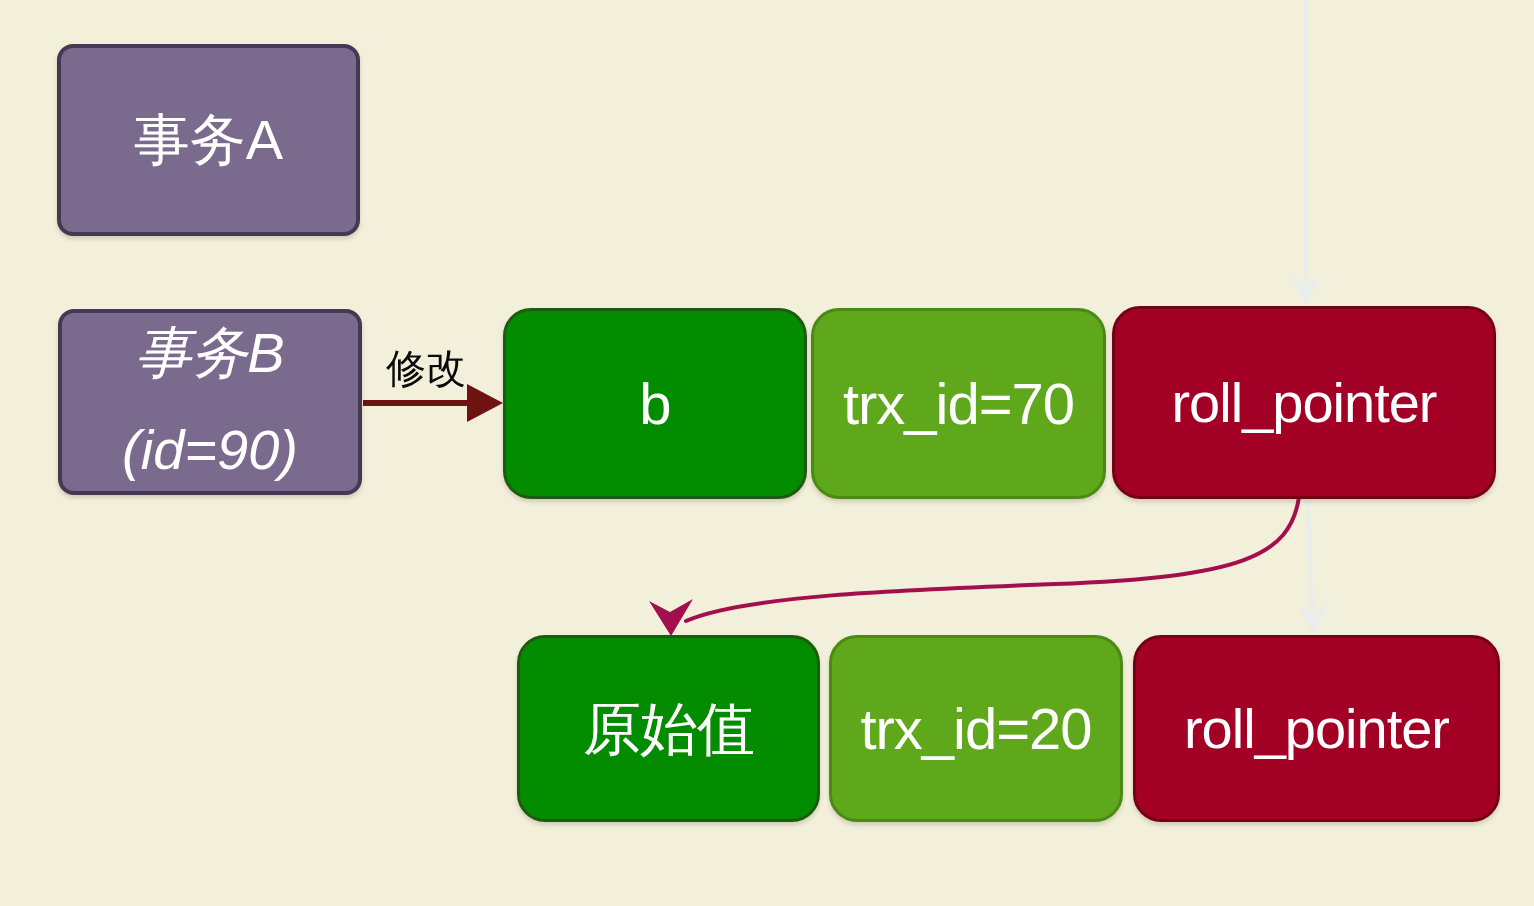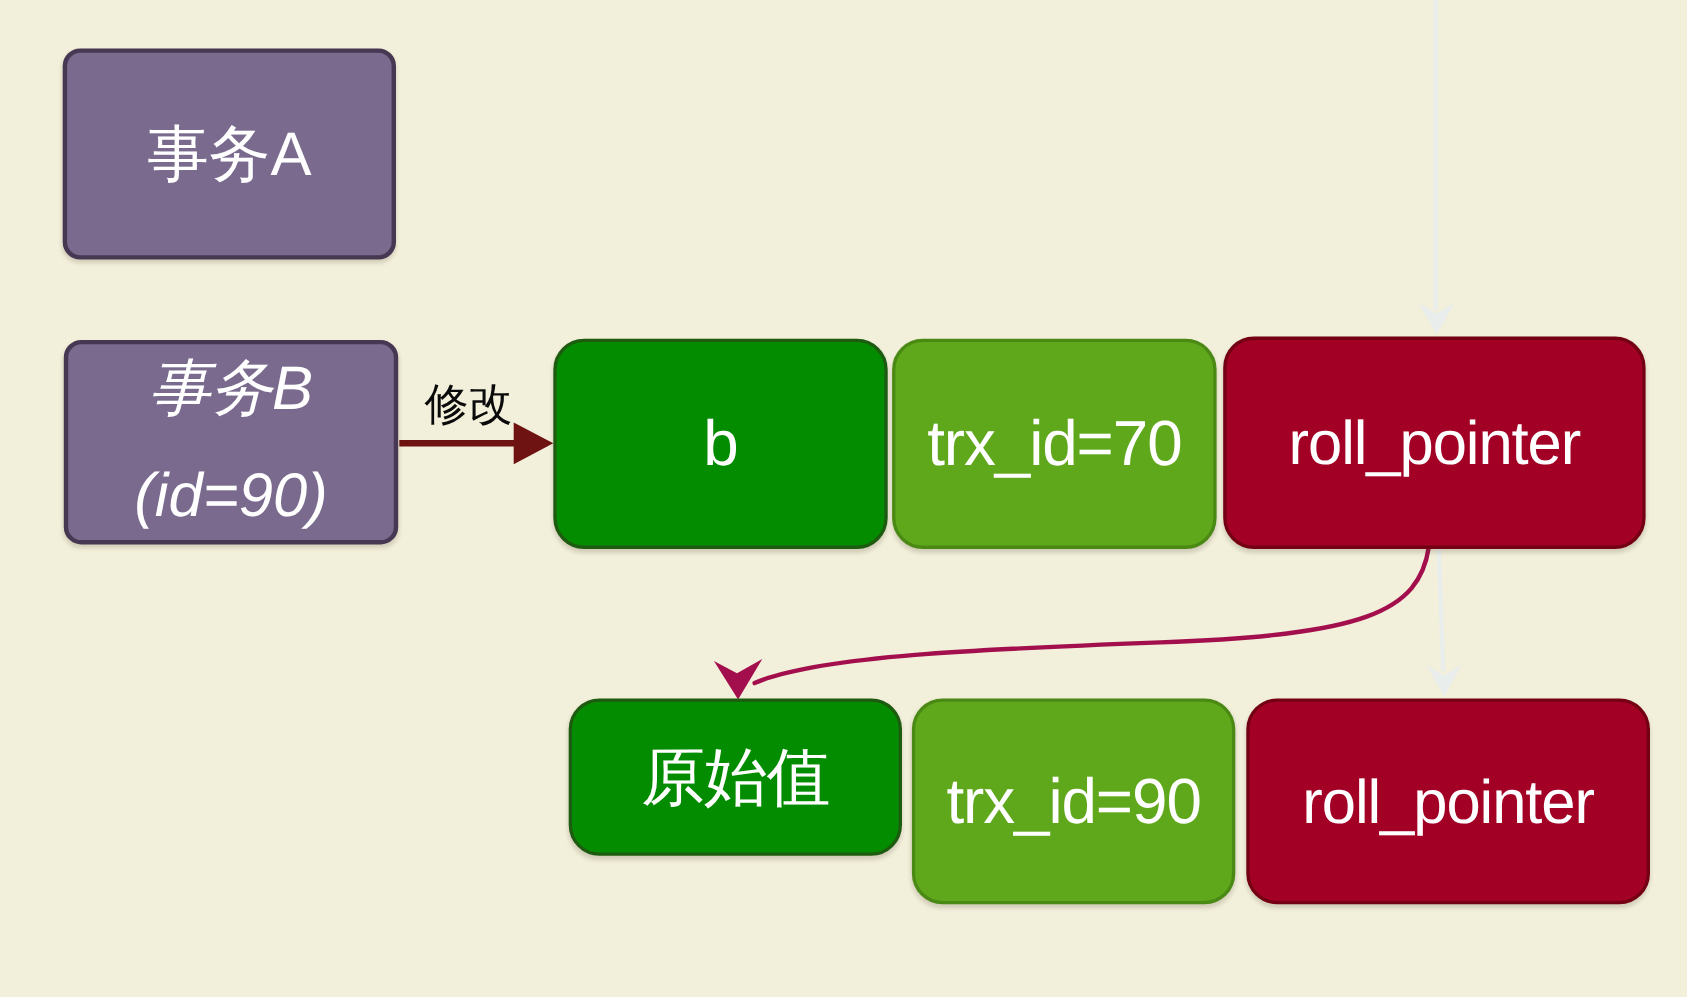--- a/index.html
+++ b/index.html
@@ -55,21 +55,21 @@
     border:3px solid var(--red-border,#740014);
     font-size:56px;
     justify-content:center;
   }
   
   .pos-txA{left:57px;top:44px;width:303px;height:192px;}
   .pos-txB{left:58px;top:309px;width:304px;height:186px;font-style:italic;}
   .pos-r1-value{left:503px;top:308px;width:304px;height:191px;}
   .pos-r1-trx{left:811px;top:308px;width:295px;height:191px;}
   .pos-r1-pointer{left:1112px;top:306px;width:384px;height:193px;}
-  .pos-r2-value{left:517px;top:635px;width:303px;height:143px;}
+  .pos-r2-value{left:517px;top:635px;width:303px;height:187px;}
   .pos-r2-trx{left:829px;top:635px;width:294px;height:187px;}
   .pos-r2-pointer{left:1133px;top:635px;width:367px;height:187px;}
   .modify-label{
     position:absolute;
     left:386px;top:322px;width:80px;
     font-size:40px;line-height:1.1;
     color:var(--label-text,#0a0a0a);
     z-index:3;
     text-align:center;
     margin-top:24px;
@@ -113,19 +113,19 @@
     <span>trx_id=70</span>
   </div>
   <div class="box cell cell-pointer pos-r1-pointer">
     <span>roll_pointer</span>
   </div>
 
   <div class="box cell cell-value pos-r2-value">
     <span>原始值</span>
   </div>
   <div class="box cell cell-trx pos-r2-trx">
-    <span>trx_id=90</span>
+    <span>trx_id=20</span>
   </div>
   <div class="box cell cell-pointer pos-r2-pointer">
     <span>roll_pointer</span>
   </div>
 
 </div>
 
 </body></html>

